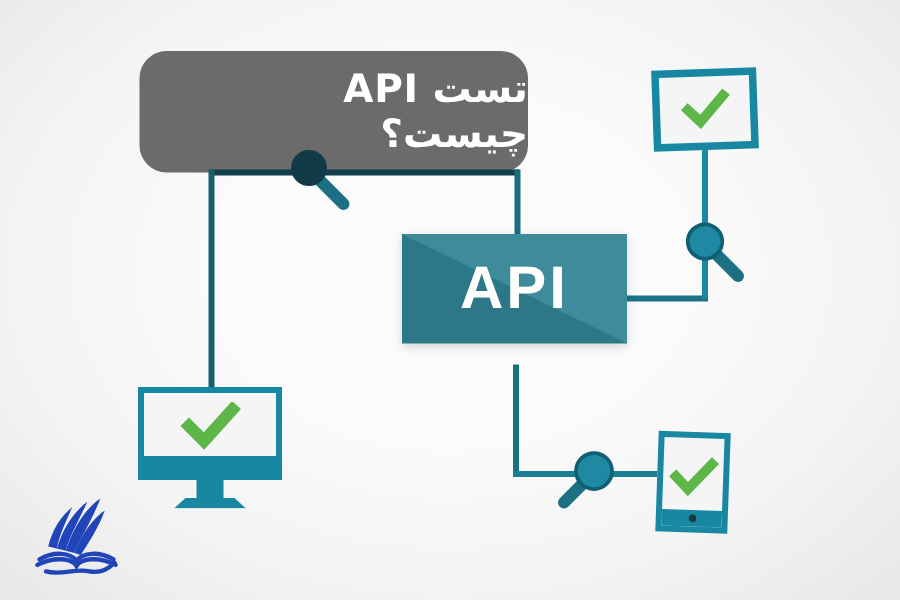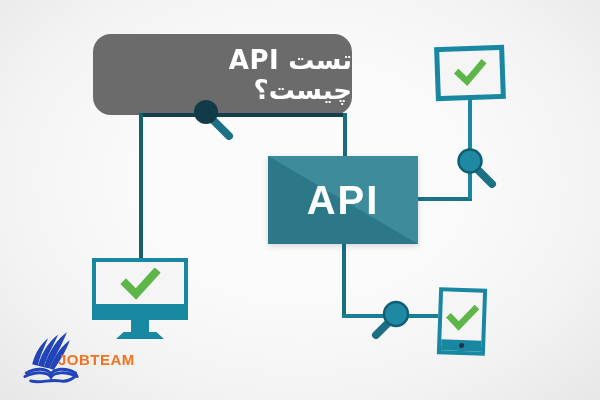--- a/index.html
+++ b/index.html
@@ -33,21 +33,21 @@
   .line.dark{background:var(--line-dark);}
   .l-top-h{left:140px;top:113px;width:206px;height:4px;}
   .l-left-v{left:139px;top:113px;width:4px;height:147px;background:#16606c;}
   .l-api-top{left:343px;top:113px;width:4px;height:45px;background:#186d7f;}
   .l-api-bottom{left:342px;top:243px;width:4px;height:75px;}
   .l-bottom-h{left:342px;top:314px;width:102px;height:4px;background:#1a7f93;}
   .l-right-h{left:416px;top:197px;width:56px;height:4px;background:#1a7386;}
   .l-right-v{left:468px;top:98px;width:4px;height:101px;background:#1b87a0;}
   
   .api-box{
-    position:absolute;left:268px;top:156px;width:150px;height:88px;
+    position:absolute;left:268px;top:156px;width:150px;height:73px;
     background:var(--api-dark);z-index:5;
     display:flex;align-items:center;justify-content:center;
     box-shadow:0 2px 6px rgba(0,0,0,0.15);
   }
   .api-sheen{
     position:absolute;inset:0;background:var(--api-light);
     clip-path:polygon(0 0,100% 0,100% 100%);
   }
   .api-label{
     position:relative;color:var(--api-text);font-weight:bold;font-size:40px;letter-spacing:2px;
@@ -145,16 +145,15 @@
         <path d="M22 48 C28 28 38 14 50 5 C42 22 34 36 30 50 Z"></path>
         <path d="M30 50 C38 26 50 10 62 2 C54 22 44 38 38 52 Z"></path>
         <path d="M38 52 C46 32 56 20 66 13 C60 30 50 44 44 54 Z"></path>
       </g>
       <g fill="none" stroke="var(--logo-blue)" stroke-width="4" stroke-linecap="round">
         <path d="M6 58 C20 50 34 52 40 59 C46 52 60 50 74 58"></path>
         <path d="M4 63 C20 55 36 57 40 64 C44 57 60 55 76 63"></path>
         <path d="M12 69 C26 73 38 66 52 69 C62 71 70 66 75 61"></path>
       </g>
     </svg>
-    <span class="logo-text">JOBTEAM</span>
   </div>
 
 </div>
 
 </body></html>

